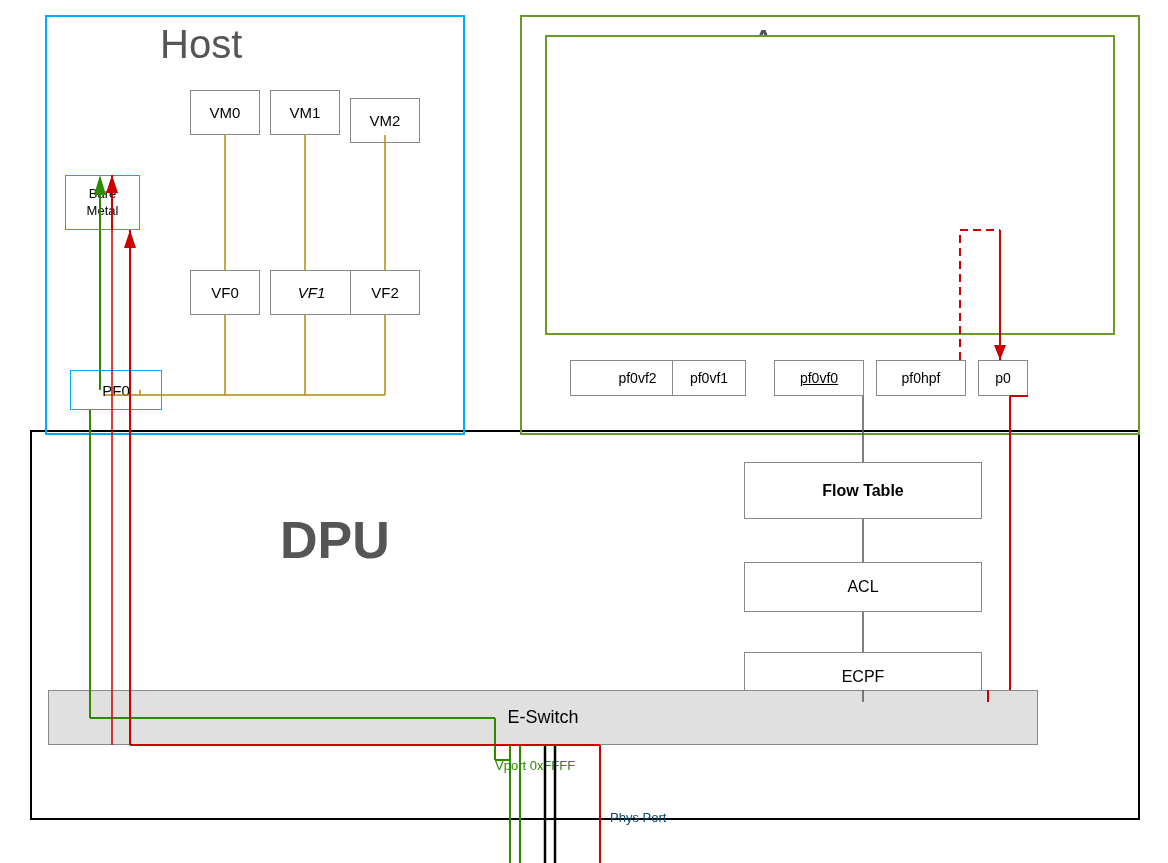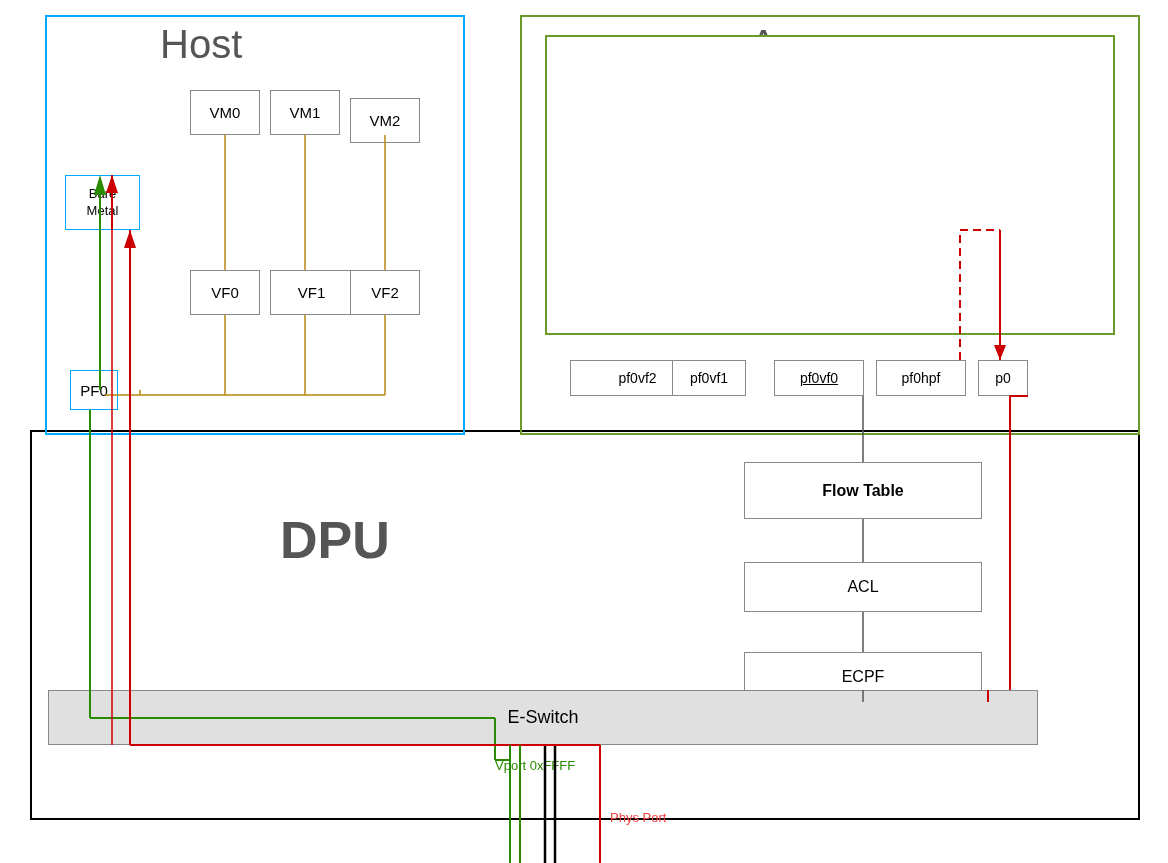--- a/index.html
+++ b/index.html
@@ -171,21 +171,21 @@
 
     
     .vport-label {
       position: absolute;
       font-size: 13px;
       color: #000;
     }
     .physport-label {
       position: absolute;
       font-size: 13px;
-      color: #ef4444;
+      color: #0c4a6e;
       text-align: right;
     }
   </style>
 </head>
 <body>
 
 <div class="diagram-container">
 
   <div class="dpu-box"></div>
   <div class="dpu-label">DPU</div>
@@ -209,29 +209,29 @@
   </div>
 
   <div class="vm-box" style="left:350px; top:90px; width:70px; height:45px;margin-top:8px;">
     <span>VM2</span>
   </div>
 
   <div class="vf-box" style="left:190px; top:270px; width:70px; height:45px;">
     <span>VF0</span>
   </div>
 
-  <div class="vf-box" style="left:270px; top:270px; width:83px; height:45px;">
+  <div class="vf-box" style="left:270px; top:270px; width:83px; height:45px;font-style:italic;">
     <span>VF1</span>
   </div>
 
   <div class="vf-box" style="left:350px; top:270px; width:70px; height:45px;">
     <span>VF2</span>
   </div>
 
-  <div class="pf0-box" style="left:70px; top:370px; width:48px; height:40px;">
+  <div class="pf0-box" style="left:70px; top:370px; width:92px; height:40px;">
     <span>PF0</span>
   </div>
 
   <div class="bare-metal-box" style="left:65px; top:175px; width:75px; height:55px; padding:2px;">
     <span style="white-space:pre-line; text-align:center; font-size:13px;">Bare
 Metal</span>
   </div>
 
   <div class="port-box" style="left:570px; top:360px; width:112px; height:36px;padding-left:23px;">
     <span>pf0vf2</span>

